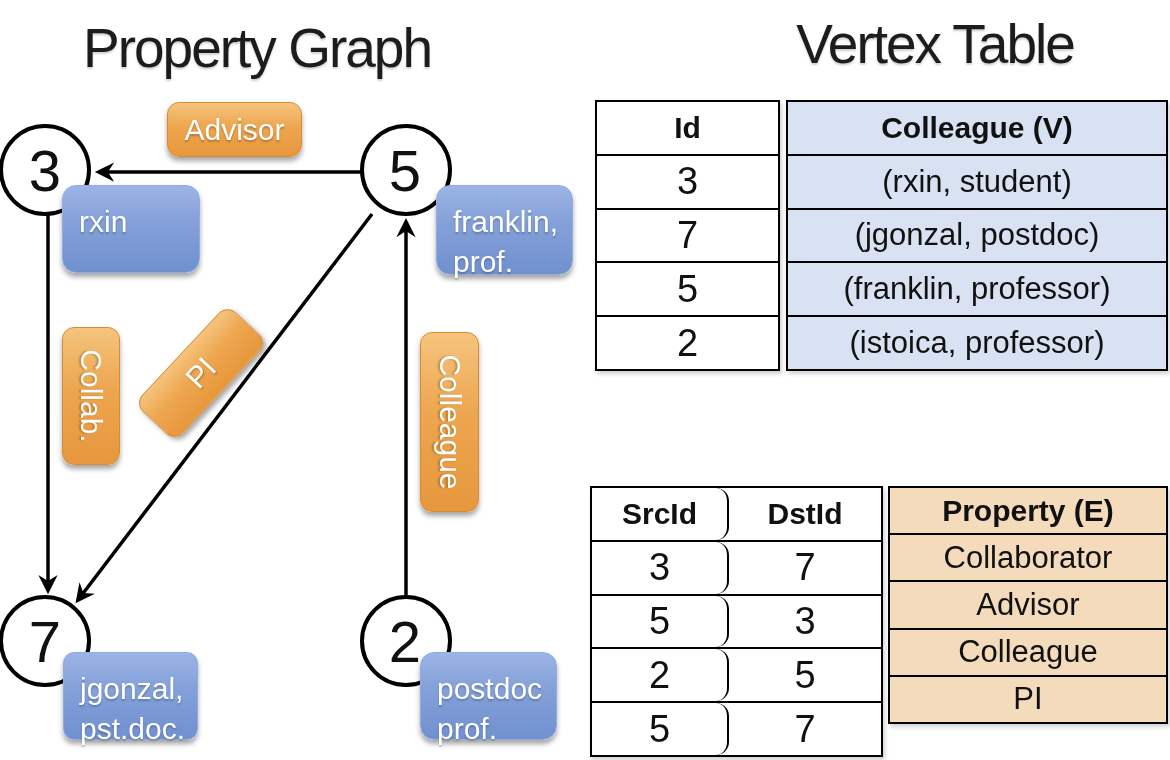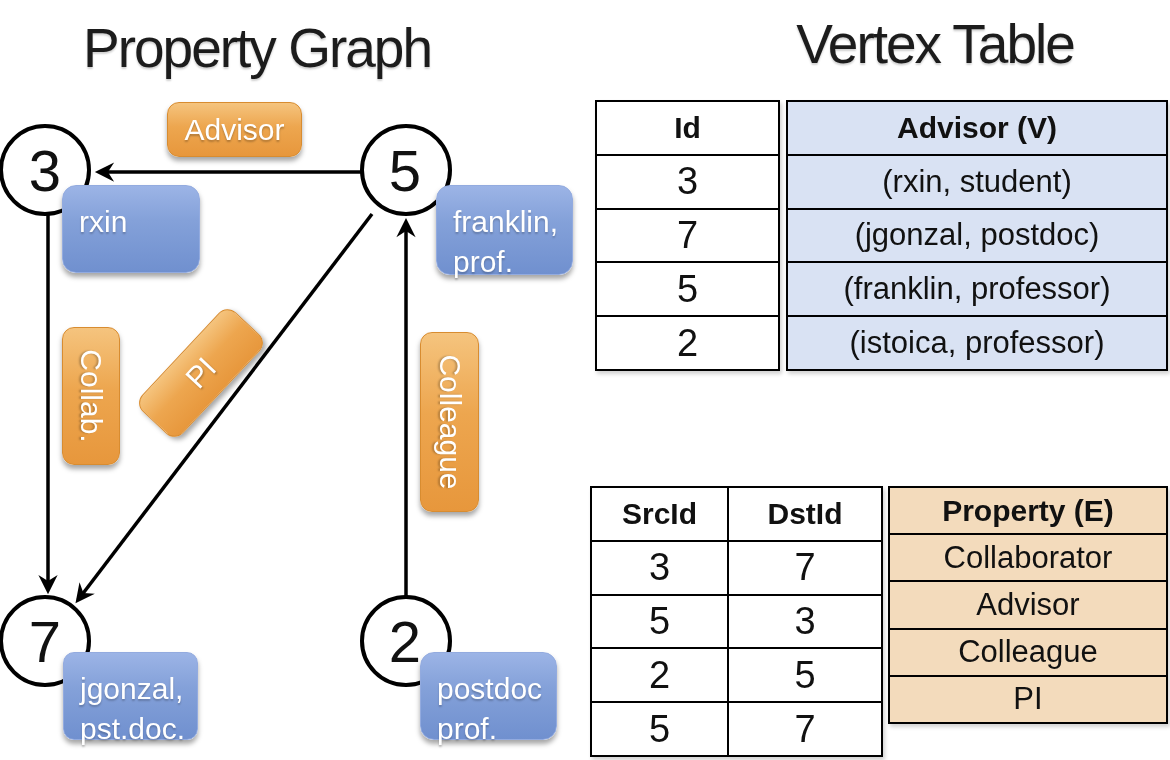--- a/index.html
+++ b/index.html
@@ -63,21 +63,21 @@
     flex: 1; display: flex; align-items: center; justify-content: center;
     border-top: 2px solid #000; font-size: 31px; color: #111;
   }
   .trow:first-child { border-top: none; }
   .trow.th { font-weight: 700; font-size: 30px; }
   .trow.num { font-size: 38px; }
   .trow2 { flex: 1; display: flex; border-top: 2px solid #000; }
   .trow2:first-child { border-top: none; }
   .tcell {
     display: flex; align-items: center; justify-content: center;
-    font-size: 38px; color: #111;
+    font-size: 38px; color: #111; border-radius: 13px;
   }
   .tcell.c1 { width: 135px; border-right: 2px solid #000; }
   .tcell.c2 { flex: 1; }
   .tcell.th { font-weight: 700; font-size: 30px; }
   #vt-id   { left: 595px; top: 100px; width: 185px; height: 271px; }
   #vt-prop { left: 786px; top: 100px; width: 382px; height: 271px; background: #d9e2f3; }
   #et-ids  { left: 590px; top: 486px; width: 293px; height: 271px; }
   #et-prop { left: 888px; top: 486px; width: 280px; height: 238px; background: #f3dbbc; }
 </style>
 </head>
@@ -142,21 +142,21 @@
 
   <div class="tblock" id="vt-id">
     <div class="trow th">Id</div>
     <div class="trow num">3</div>
     <div class="trow num">7</div>
     <div class="trow num">5</div>
     <div class="trow num">2</div>
   </div>
 
   <div class="tblock" id="vt-prop">
-    <div class="trow th">Advisor (V)</div>
+    <div class="trow th">Colleague (V)</div>
     <div class="trow">(rxin, student)</div>
     <div class="trow">(jgonzal, postdoc)</div>
     <div class="trow">(franklin, professor)</div>
     <div class="trow">(istoica, professor)</div>
   </div>
 
   <div class="tblock" id="et-ids">
     <div class="trow2">
       <div class="tcell c1 th">SrcId</div>
       <div class="tcell c2 th">DstId</div>

